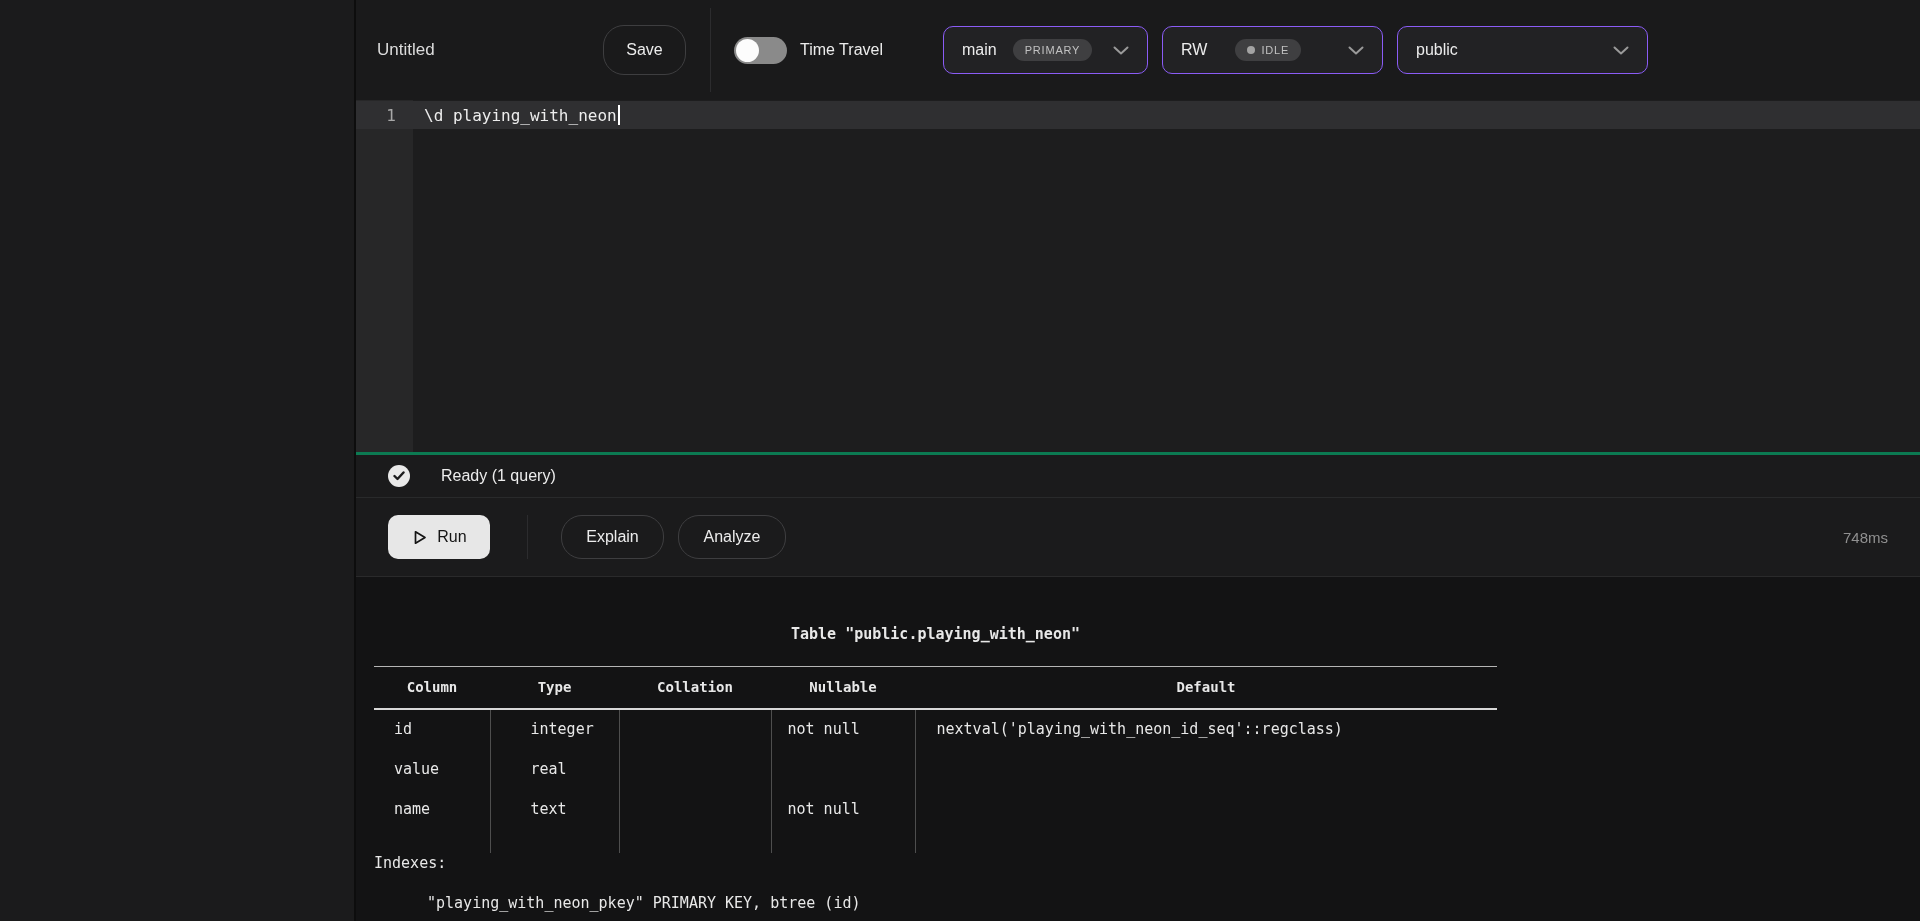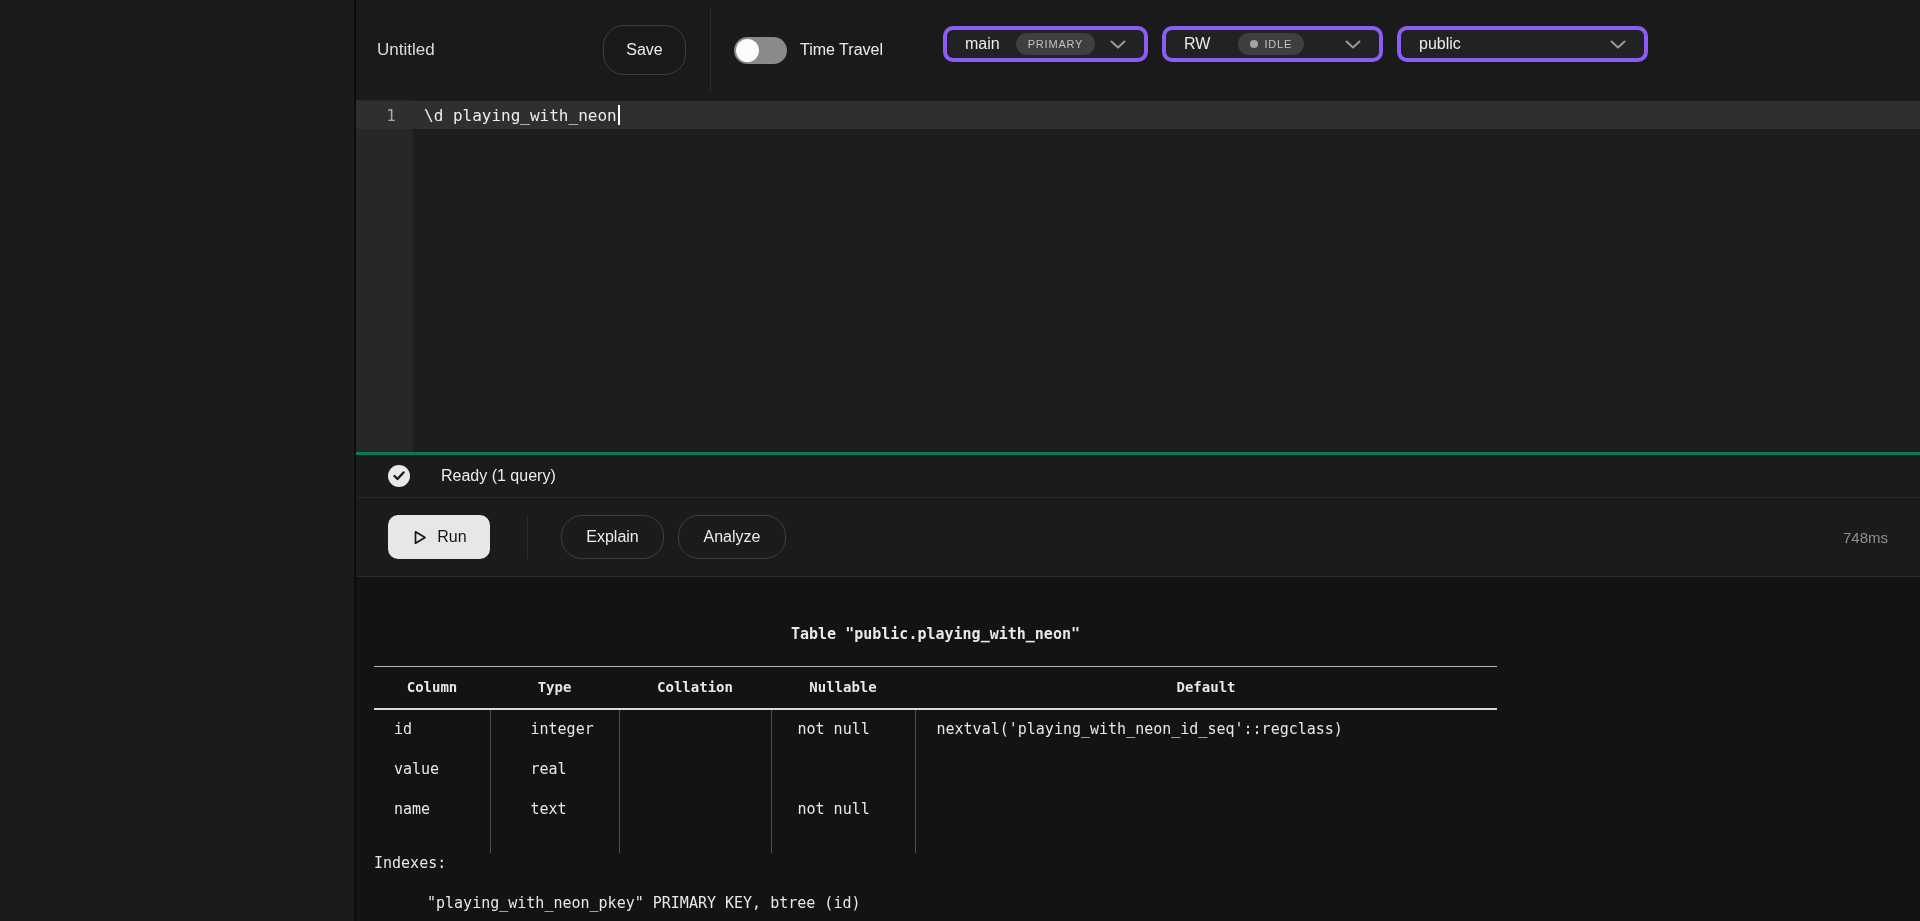--- a/index.html
+++ b/index.html
@@ -19,21 +19,21 @@
 
   
   .topbar { position:absolute; left:0; top:0; right:0; height:100px; background:#1a1a1b; }
   .query-title { position:absolute; left:21px; top:0; height:100px; display:flex; align-items:center; font-size:17px; color:#dcdcdc; }
   .btn { display:flex; align-items:center; justify-content:center; background:transparent; border:1px solid #3e3e40; border-radius:21px; color:#ececec; font-family:"Liberation Sans",sans-serif; font-size:16px; cursor:pointer; }
   .save-btn { position:absolute; left:247px; top:25px; width:83px; height:50px; }
   .topbar-divider { position:absolute; left:354px; top:8px; width:1px; height:84px; background:#2c2c2e; }
   .toggle { position:absolute; left:378px; top:37px; width:53px; height:27px; background:#8a8a8a; border-radius:14px; cursor:pointer; }
   .toggle-knob { position:absolute; left:2px; top:2px; width:23px; height:23px; border-radius:50%; background:#fcfcfc; }
   .toggle-label { position:absolute; left:444px; top:0; height:100px; display:flex; align-items:center; font-size:16px; color:#ececec; }
-  .dropdown { position:absolute; top:26px; height:36px; background:#222224; border:4px solid #8b5cf6; border-radius:10px; display:flex; align-items:center; padding:0 18px; cursor:pointer; }
+  .dropdown { position:absolute; top:26px; height:48px; background:#222224; border:1px solid #8b5cf6; border-radius:10px; display:flex; align-items:center; padding:0 18px; cursor:pointer; }
   .dd-branch { left:587px; width:205px; }
   .dd-compute { left:806px; width:221px; }
   .dd-database { left:1041px; width:251px; }
   .dd-label { font-size:16px; color:#ececec; }
   .pill { background:#3f3f41; color:#c2c2c2; font-size:11px; letter-spacing:.8px; padding:5px 12px; border-radius:999px; display:flex; align-items:center; gap:6px; }
   .pill-branch { margin-left:16px; }
   .pill-compute { margin-left:28px; }
   .pill-dot { width:8px; height:8px; border-radius:50%; background:#a3a3a3; display:inline-block; }
   .chevron { margin-left:auto; display:flex; }
 
@@ -68,21 +68,21 @@
   .tbl-title { width:1123px; text-align:center; margin-top:47px; line-height:20px; font-weight:bold; white-space:pre; }
   .psql-table { border-collapse:collapse; margin-top:22px; table-layout:fixed; width:1123px; }
   .psql-table col:nth-child(1){ width:116px; } .psql-table col:nth-child(2){ width:129px; }
   .psql-table col:nth-child(3){ width:152px; } .psql-table col:nth-child(4){ width:144px; }
   .psql-table col:nth-child(5){ width:582px; }
   .psql-table th { font-weight:bold; text-align:center; height:42px; border-top:1px solid #b5b5b5; border-bottom:2px solid #d8d8d8; font-size:14px; }
   .psql-table td { height:40px; white-space:pre; overflow:hidden; }
   .psql-table td + td { border-left:1px solid #4e4e4e; }
   .psql-table tr.filler td { height:24px; }
   .psql-table td.c1 { padding-left:20px; } .psql-table td.c2 { padding-left:40px; }
-  .psql-table td.c3 { padding-left:24px; } .psql-table td.c4 { padding-left:26px;margin-left:28px; }
+  .psql-table td.c3 { padding-left:24px; } .psql-table td.c4 { padding-left:16px;margin-left:28px; }
   .psql-table td.c5 { padding-left:21px; }
   .indexes-label { margin-top:0; line-height:20px; }
   .indexes-line { margin-top:20px; margin-left:53px; line-height:20px; white-space:pre; }
 </style>
 </head>
 <body>
 
 <aside class="sidebar">
 </aside>
 

